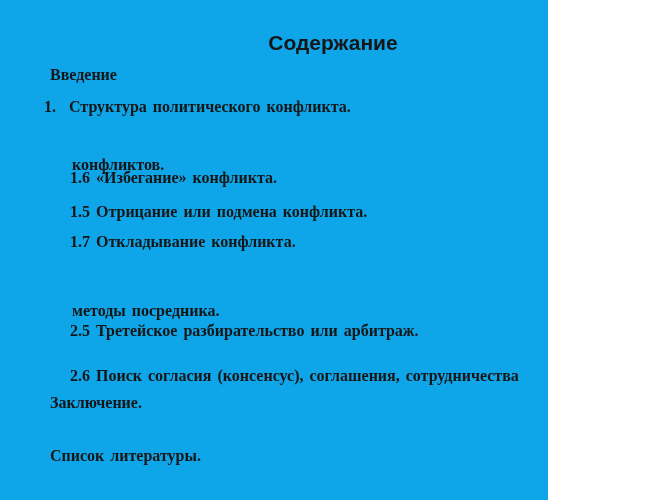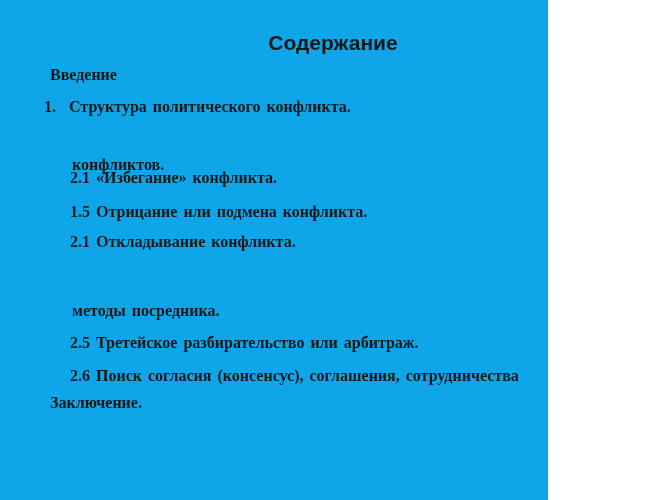--- a/index.html
+++ b/index.html
@@ -53,30 +53,31 @@
 
   <div class="doc-title">Содержание</div>
 
   <div class="toc-line plain" style="top:65px">Введение</div>
 
   <div class="toc-line numbered" style="top:97px"><span class="num">1.</span><span>Структура политического конфликта.</span></div>
 
 
   <div class="toc-line wrap" style="top:146px">конфликтов.</div>
 
-  <div class="toc-line sub" style="top:168px">2.1 «Избегание» конфликта.</div>
+  <div class="toc-line sub" style="top:168px">1.6 «Избегание» конфликта.</div>
 
   <div class="toc-line sub" style="top:202px">1.5 Отрицание или подмена конфликта.</div>
 
-  <div class="toc-line sub" style="top:232px">2.1 Откладывание конфликта.</div>
+  <div class="toc-line sub" style="top:232px">1.7 Откладывание конфликта.</div>
 
 
   <div class="toc-line wrap" style="top:292px">методы посредника.</div>
 
-  <div class="toc-line sub" style="top:333px">2.5 Третейское разбирательство или арбитраж.</div>
+  <div class="toc-line sub" style="top:321px">2.5 Третейское разбирательство или арбитраж.</div>
 
   <div class="toc-line sub" style="top:366px">2.6 Поиск согласия (консенсус), соглашения, сотрудничества</div>
 
 
   <div class="toc-line plain" style="top:393px">Заключение.</div>
 
+  <div class="toc-line plain" style="top:446px">Список литературы.</div>
 
 </div>
 
 </body></html>

